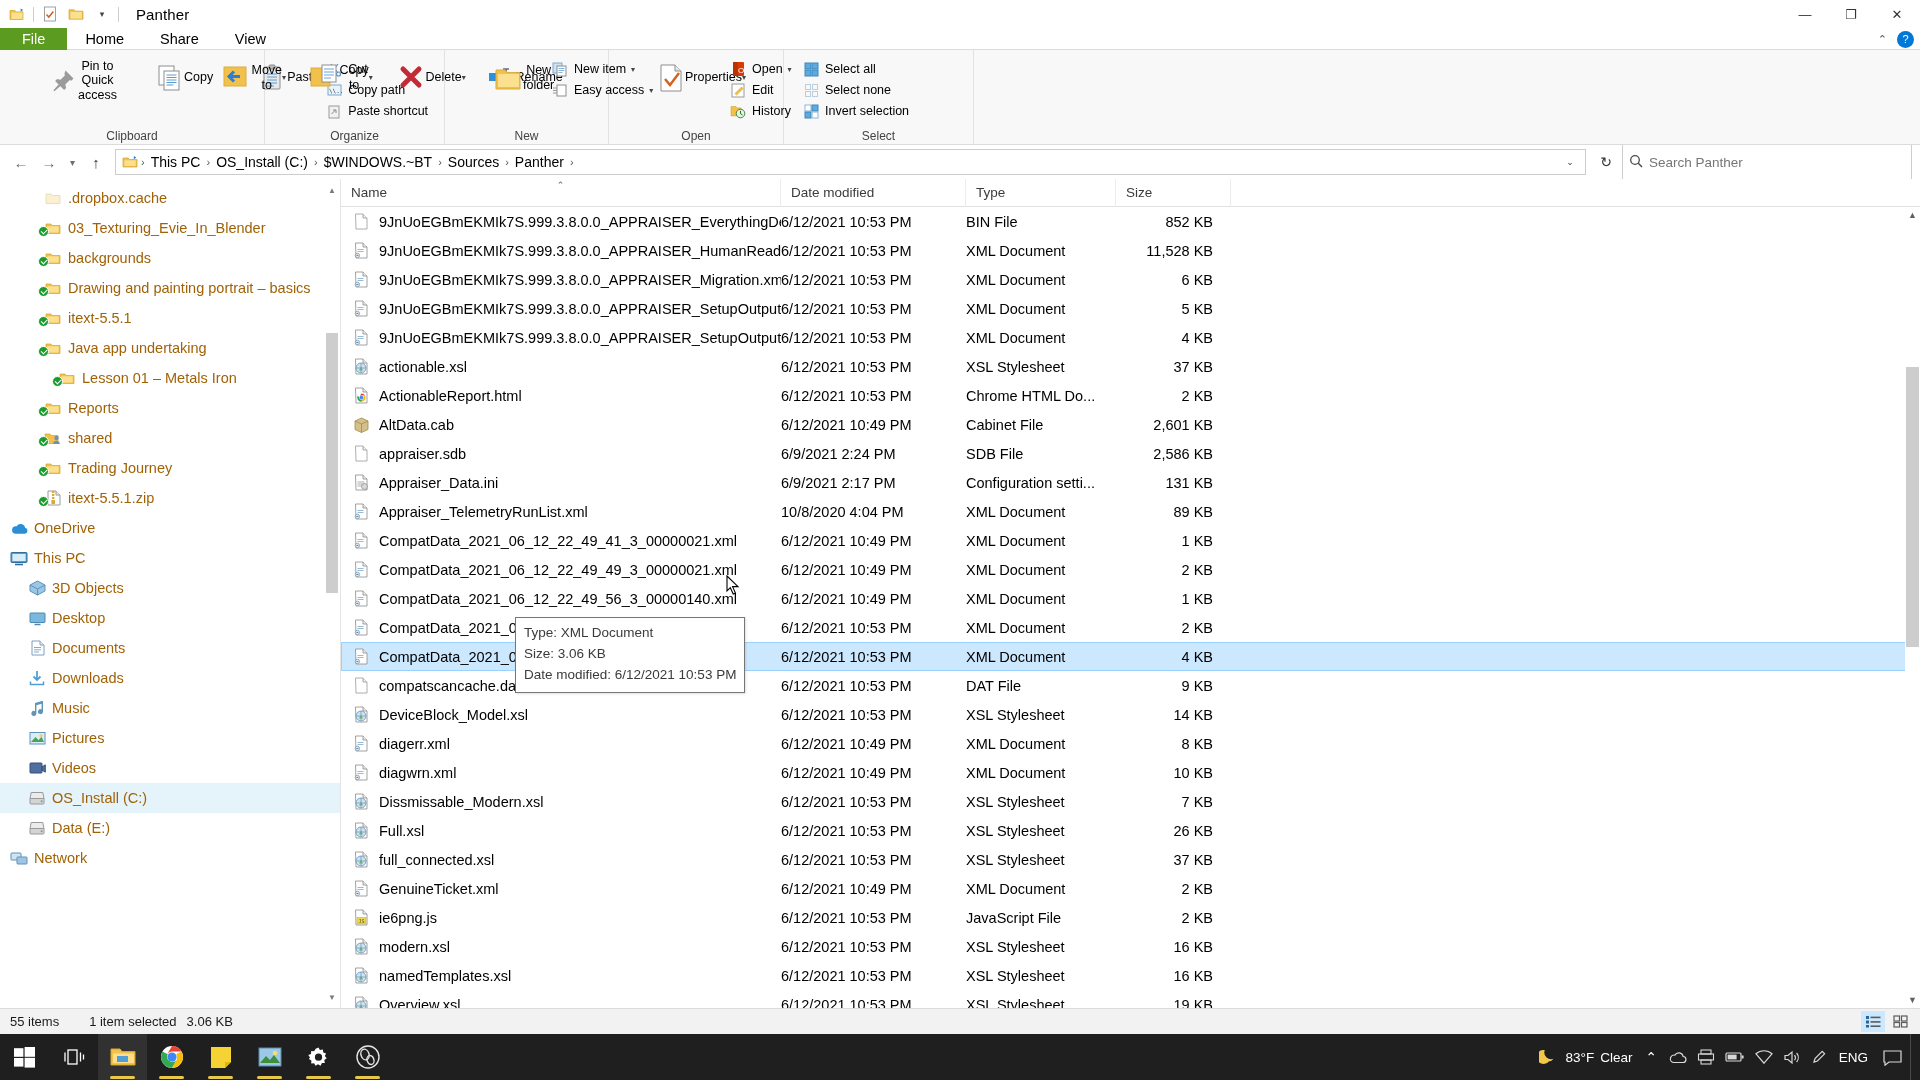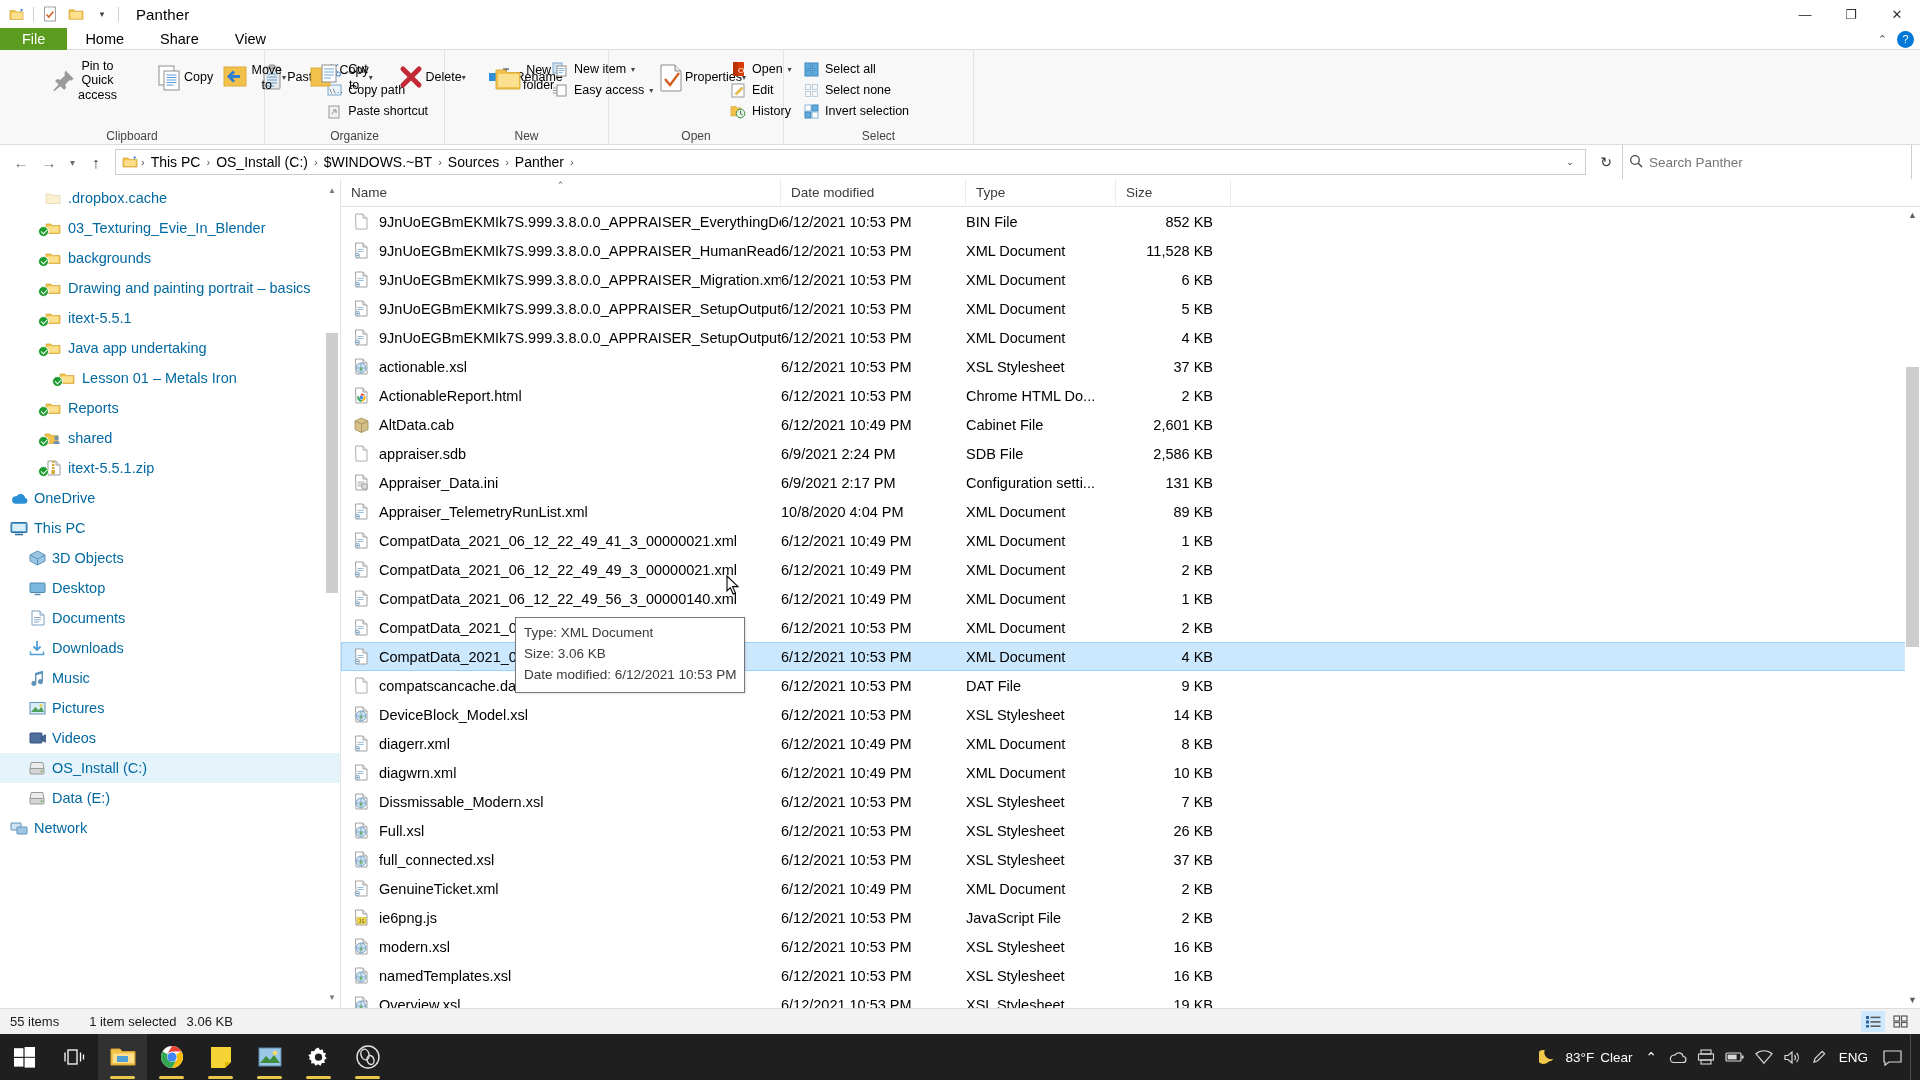--- a/index.html
+++ b/index.html
@@ -55,21 +55,21 @@
   .refresh { width:28px; height:26px; display:flex; align-items:center; justify-content:center; font-size:14px; color:#333; }
   .searchbox { width:290px; height:38px; border:1px solid #cdcdcd; display:flex; align-items:center; padding:15px 6px; gap:6px; background:#fff; }
   .searchbox .ph { color:#767676; font-size:13.5px; }
 
   
   .main { flex:1; display:flex; min-height:0; position:relative; }
 
   
   .sidebar { width:340px; background:#fff; position:relative; overflow:hidden; flex:none; border-right:0; }
   .navlist { padding-top:4px; }
-  .navitem { height:30px; display:flex; align-items:center; font-size:14.5px; color:#0369a1; white-space:nowrap; position:relative; }
+  .navitem { height:30px; display:flex; align-items:center; font-size:14.5px; color:#a16207; white-space:nowrap; position:relative; }
   .navitem.sel { background:#e5f3fb; }
   .navitem .ic { width:26px; display:flex; align-items:center; justify-content:center; position:relative; }
   .navitem .lbl { padding-left:2px; }
   .sync { position:absolute; left:-2px; bottom:-1px; width:11px; height:11px; border-radius:50%; background:#1c9c2e; border:1.5px solid #fff; display:flex; align-items:center; justify-content:center; }
   .sync:after { content:""; display:block; width:5px; height:2.5px; border-left:1.5px solid #fff; border-bottom:1.5px solid #fff; transform:rotate(-45deg); margin-top:-1px; }
   .sb-scroll { position:absolute; right:2px; top:4px; width:12px; bottom:4px; }
   .sb-thumb { position:absolute; left:0; width:12px; background:#cdcdcd; border-radius:0; }
   .sb-arrow { position:absolute; left:0; width:12px; height:14px; color:#7a7a7a; font-size:8px; display:flex; align-items:center; justify-content:center; }
 
   
@@ -543,20 +543,30 @@
           <div class="navitem" style="padding-left: 40px;">
             <span class="ic">
               <svg width="18" height="15" viewBox="0 0 18 15">
                 <path d="M1 3h5l1.2 1.5H14V12.5H1z" fill="#f2c14b" stroke="#d2a534" stroke-width=".7"></path>
                 <circle cx="12.5" cy="7" r="2.2" fill="#6f93ae"></circle>
                 <path d="M9.2 13c0-2 1.6-3.2 3.3-3.2S15.8 11 15.8 13z" fill="#6f93ae"></path>
               </svg>
               <span class="sync"></span>
             </span>
             <span class="lbl">shared</span>
+          </div>
+          <div class="navitem" style="padding-left: 40px;">
+            <span class="ic">
+              <svg width="17" height="15" viewBox="0 0 17 15">
+                <path d="M1 3h5l1.2 1.5H15V12.5H1z" fill="#f2c14b" stroke="#d2a534" stroke-width=".7"></path>
+                <path d="M2.3 5.3h11.4v6.2H2.3z" fill="#fbe08f"></path>
+              </svg>
+              <span class="sync"></span>
+            </span>
+            <span class="lbl">Trading Journey</span>
           </div>
           <div class="navitem" style="padding-left: 40px;">
             <span class="ic">
               <svg width="15" height="16" viewBox="0 0 15 16">
                 <path d="M2 1h8l4 4v10H2z" fill="#fff" stroke="#9a9a9a"></path>
                 <path d="M10 1v4h4" fill="#ececec" stroke="#9a9a9a"></path>
                 <g fill="#d9a93a">
                   <rect x="6" y="1" width="2.4" height="2"></rect>
                   <rect x="6" y="4" width="2.4" height="2"></rect>
                   <rect x="6" y="7" width="2.4" height="2"></rect>

